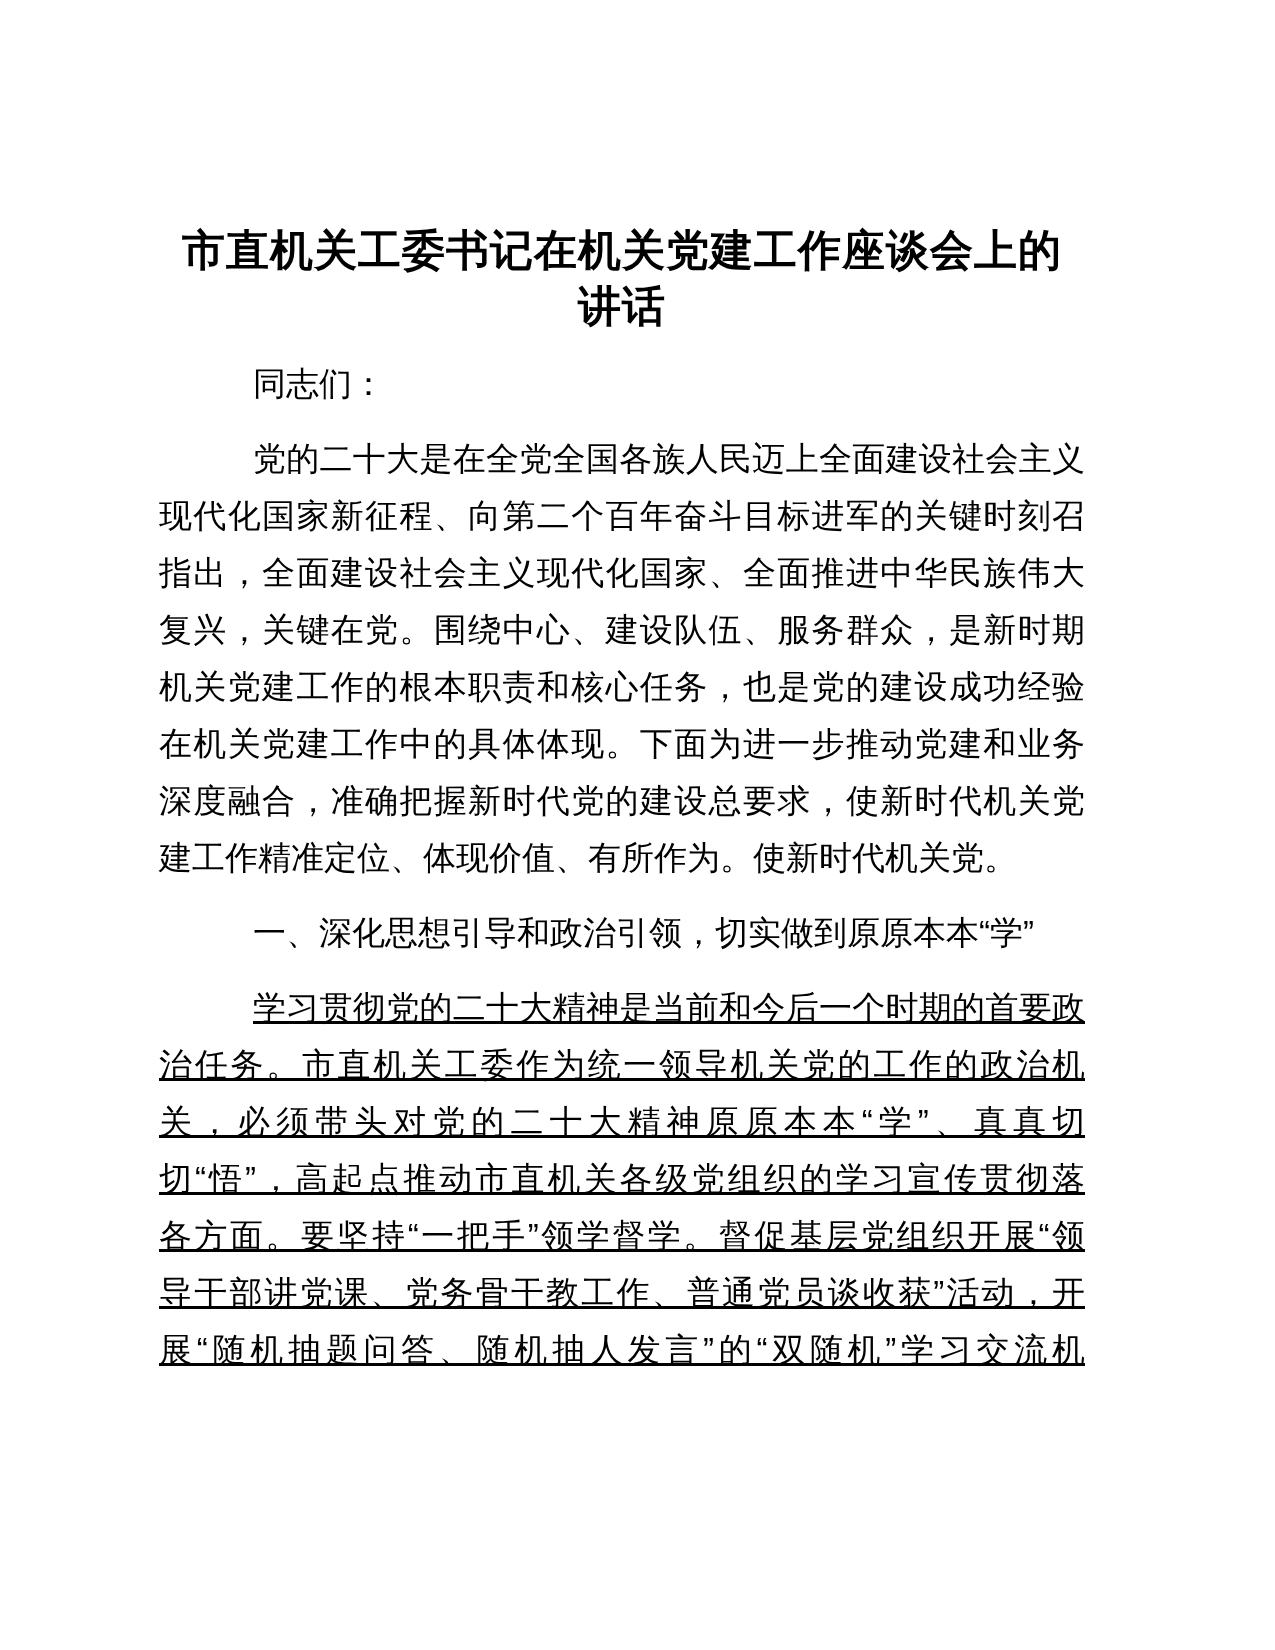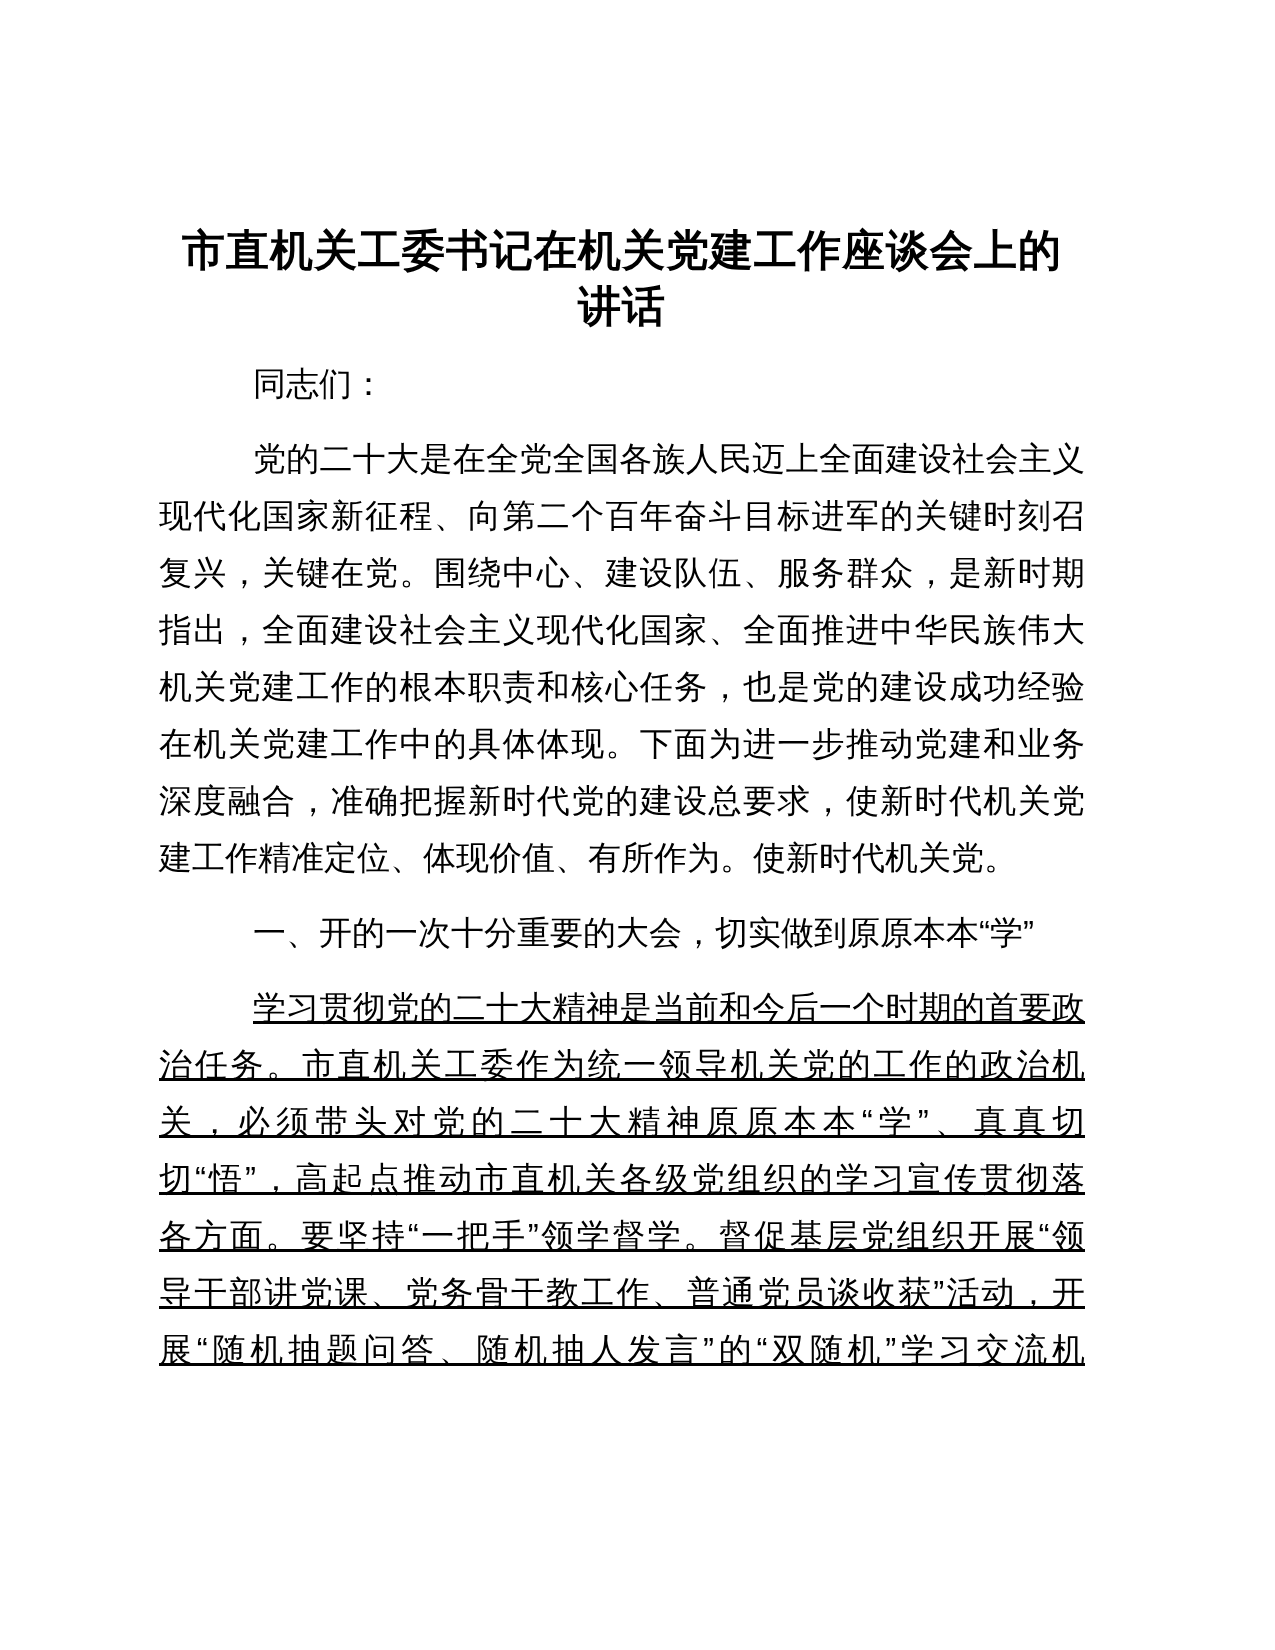--- a/index.html
+++ b/index.html
@@ -64,29 +64,29 @@
       <span class="title-line">市直机关工委书记在机关党建工作座谈会上的</span>
       <span class="title-line">讲话</span>
     </h1>
     <div class="body-text" id="doc-body">
         <div class="para body">
           <div class="line first">同志们：</div>
         </div>
         <div class="para body">
           <div class="line first fill">党的二十大是在全党全国各族人民迈上全面建设社会主义</div>
           <div class="line fill">现代化国家新征程、向第二个百年奋斗目标进军的关键时刻召</div>
+          <div class="line fill">指出，全面建设社会主义现代化国家、全面推进中华民族伟大</div>
           <div class="line fill">复兴，关键在党。围绕中心、建设队伍、服务群众，是新时期</div>
-          <div class="line fill">指出，全面建设社会主义现代化国家、全面推进中华民族伟大</div>
           <div class="line fill">机关党建工作的根本职责和核心任务，也是党的建设成功经验</div>
           <div class="line fill">在机关党建工作中的具体体现。下面为进一步推动党建和业务</div>
           <div class="line fill">深度融合，准确把握新时代党的建设总要求，使新时代机关党</div>
           <div class="line">建工作精准定位、体现价值、有所作为。使新时代机关党。</div>
         </div>
         <div class="para heading">
-          <div class="line first">一、开的一次十分重要的大会，切实做到原原本本“学”</div>
+          <div class="line first">一、深化思想引导和政治引领，切实做到原原本本“学”</div>
         </div>
         <div class="para body">
           <div class="line first fill">学习贯彻党的二十大精神是当前和今后一个时期的首要政</div>
           <div class="line fill">治任务。市直机关工委作为统一领导机关党的工作的政治机</div>
           <div class="line fill">关，必须带头对党的二十大精神原原本本“学”、真真切</div>
           <div class="line fill">切“悟”，高起点推动市直机关各级党组织的学习宣传贯彻落</div>
           <div class="line fill">各方面。要坚持“一把手”领学督学。督促基层党组织开展“领</div>
           <div class="line fill">导干部讲党课、党务骨干教工作、普通党员谈收获”活动，开</div>
           <div class="line fill">展“随机抽题问答、随机抽人发言”的“双随机”学习交流机</div>
         </div>

